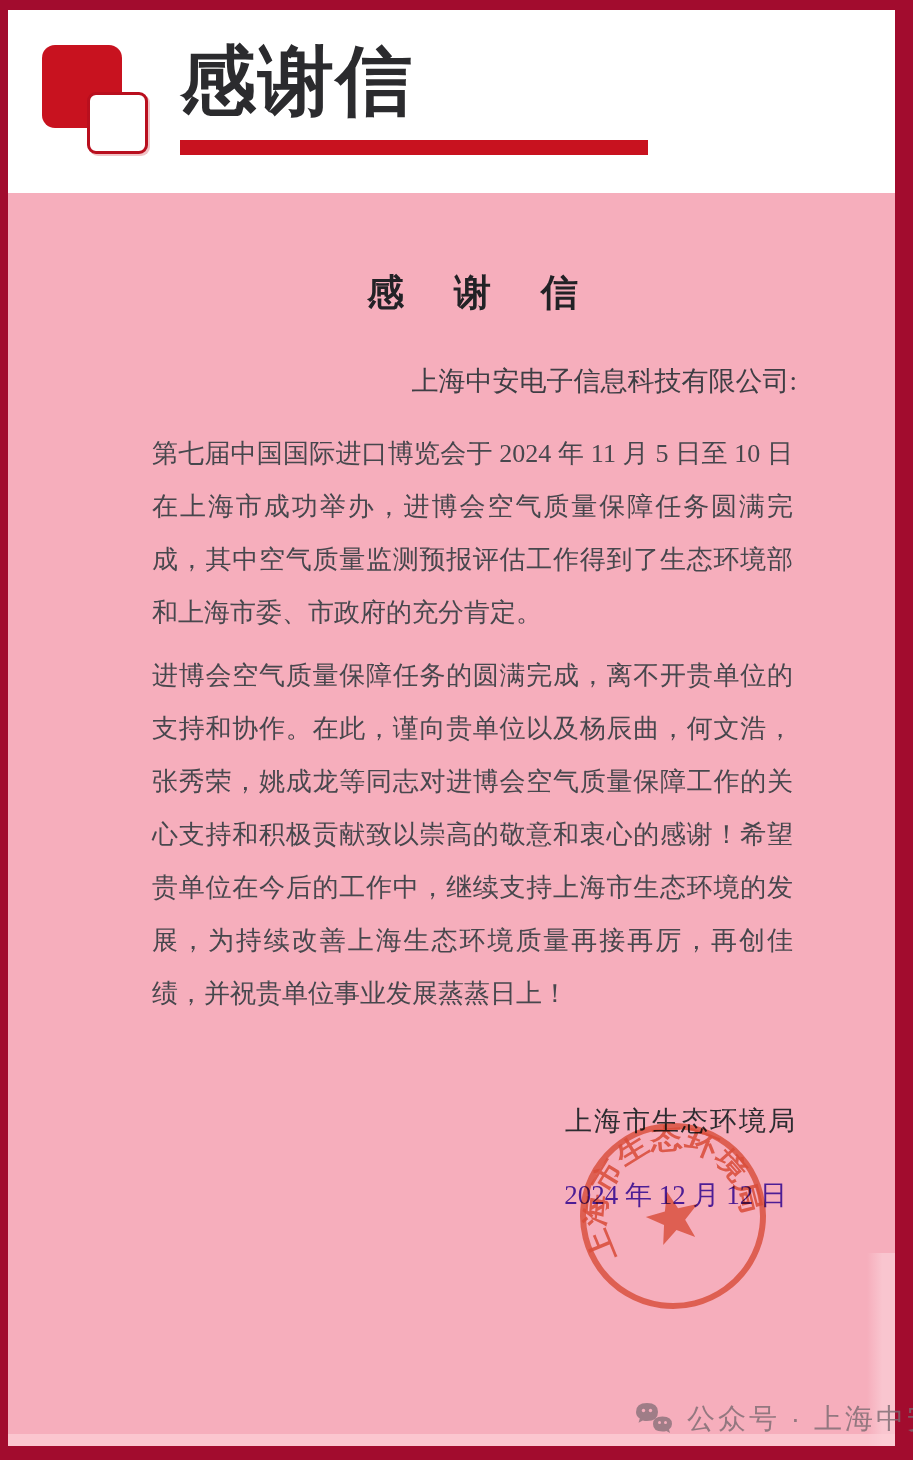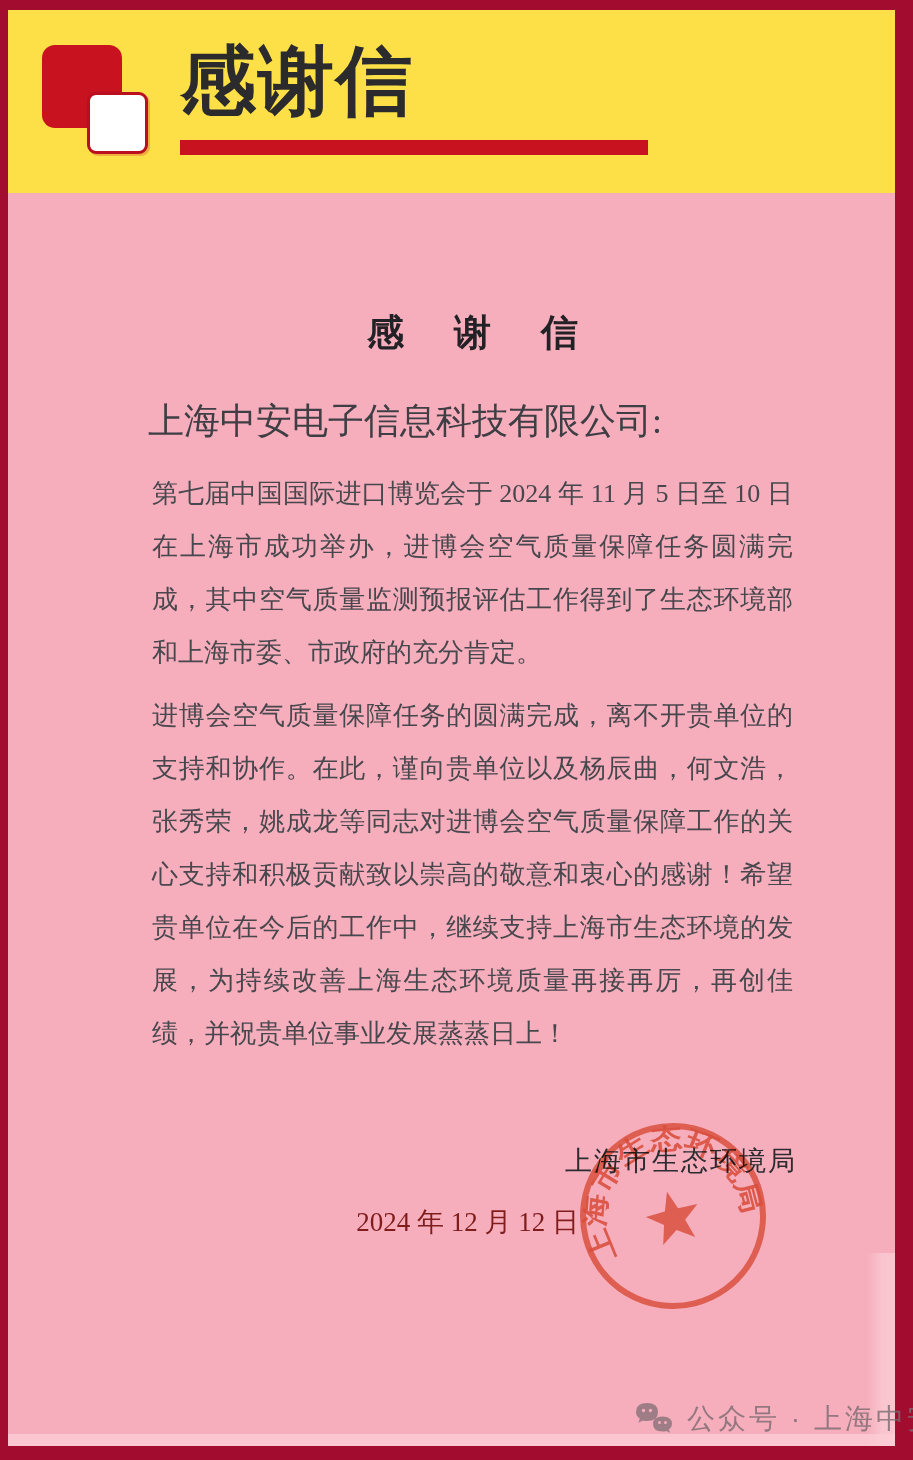--- a/index.html
+++ b/index.html
@@ -6,21 +6,21 @@
   #page{
     position:relative;
     width:913px;height:1460px;
     background:#a20c2e;            
     overflow:hidden;
     font-family:"Liberation Serif","DejaVu Serif",serif;
   }
   
   .header{
     position:absolute;left:8px;top:10px;width:887px;height:183px;
-    background:#fde047;
+    background:#ffffff;
   }
   .logo{position:absolute;left:34px;top:35px;width:110px;height:115px;}
   .logo-big{
     position:absolute;left:0;top:0;width:80px;height:83px;
     background:#c8121f;border-radius:13px;
   }
   .logo-small{
     position:absolute;left:45px;top:47px;width:55px;height:56px;
     background:#ffffff;border:3px solid #b90f1e;border-radius:9px;
     box-shadow:2px 2px 0 rgba(200,18,31,.25);
@@ -46,43 +46,43 @@
   .scan-edge-bottom{
     position:absolute;left:0;right:0;bottom:0;height:12px;
     background:rgba(252,206,214,.75);
   }
   .letter{
     position:relative;height:100%;
     padding:0 98px 0 140px;box-sizing:border-box;
     color:#45454b;
   }
   .letter-title{
-    margin:0;padding-top:118px;height:44px;
+    margin:0;padding-top:78px;height:44px;
     text-align:center;
     font-size:37px;line-height:44px;font-weight:700;color:#222226;
     letter-spacing:.55em;text-indent:.55em;
   }
   .salutation{
     margin:46px 0 0;
-    font-size:36px;line-height:40px;color:#3e3e44;
+    font-size:27px;line-height:40px;color:#3e3e44;text-align:right;
   }
   .para{
     margin:26px 4px 0;
     font-size:26px;line-height:53px;
     text-align:justify;text-align-last:left;word-break:break-all;
     color:#47474d;
   }
   .para + .para{margin-top:12px;font-family:Liberation Mono, monospace;}
   .sig-block{margin-top:79px;text-align:right;}
   .signature{
     font-size:27px;line-height:40px;color:#2c2c30;letter-spacing:2px;
   }
   .sig-date{
-    margin-top:21px;margin-right:10px;
-    font-size:27px;line-height:40px;color:#7f1d1d;text-align:center;
+    margin-top:34px;margin-right:10px;
+    font-size:27px;line-height:40px;color:#4c1d95;
   }
   
   .stamp{
     position:absolute;left:560px;top:918px;width:210px;height:210px;
     mix-blend-mode:multiply;opacity:.88;
     pointer-events:none;
   }
   
   .watermark{
     position:absolute;left:625px;top:1207px;

